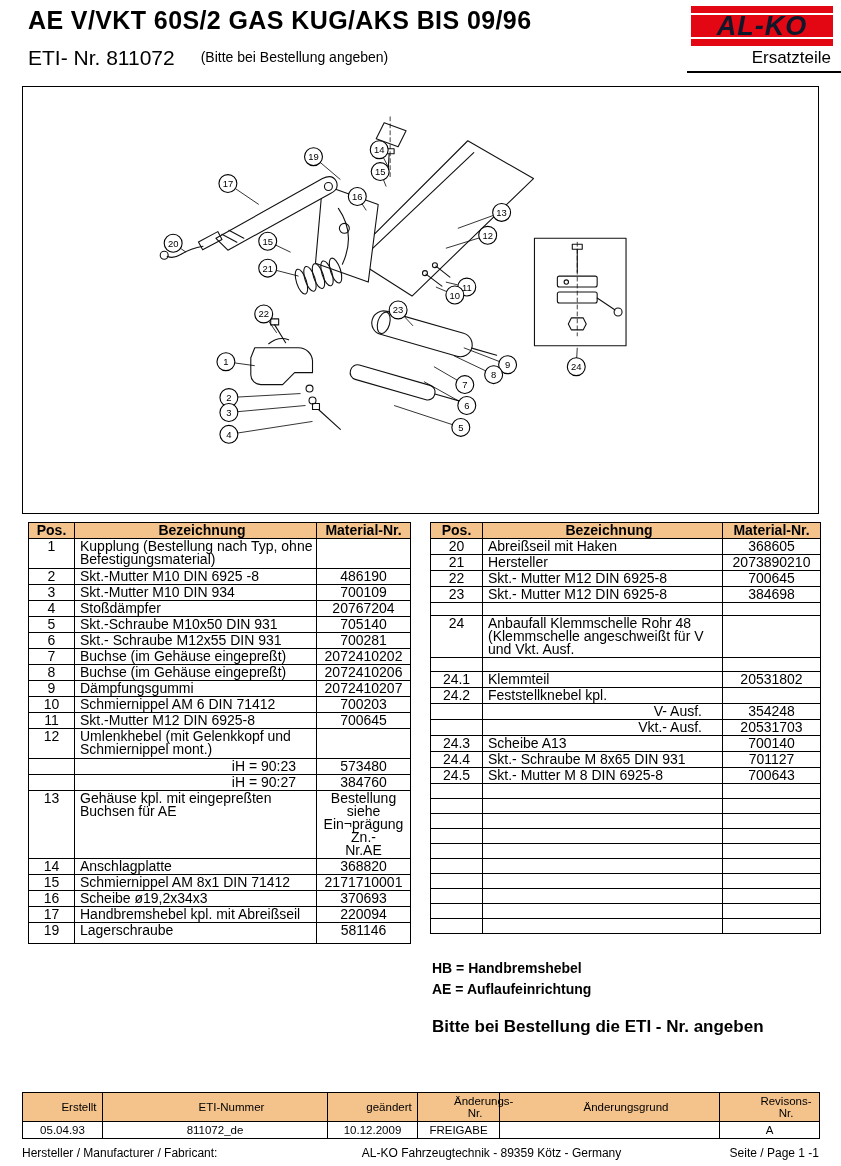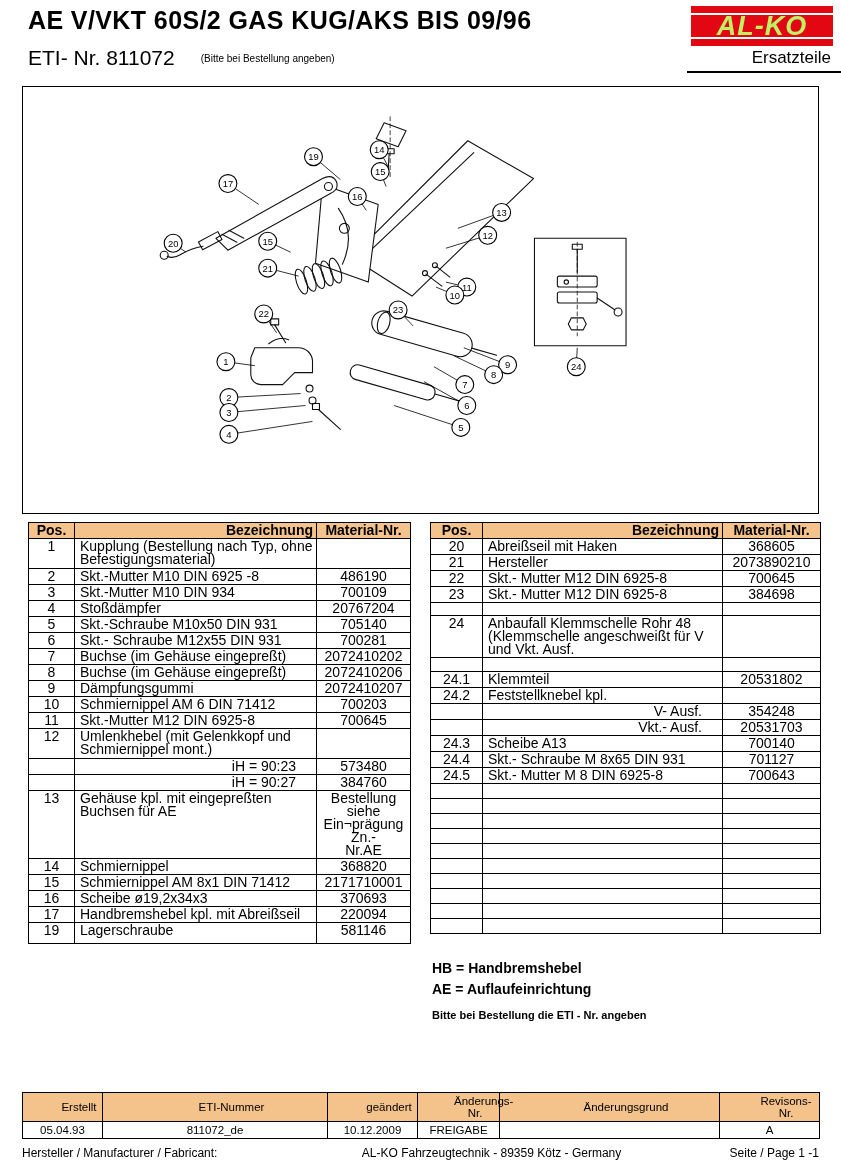--- a/index.html
+++ b/index.html
@@ -3,53 +3,53 @@
 <meta charset="utf-8">
 <style>
   :root { --accent-red:#e30613; --tan:#f4c38c; }
   * { margin:0; padding:0; box-sizing:border-box; }
   body { background:#dddddd; font-family:"Liberation Sans", sans-serif; color:#000; }
   .page { position:relative; width:841px; height:1166px; background:#ffffff; margin:0 auto; overflow:hidden; }
 
   
   .page-title { position:absolute; left:28px; top:6px; font-size:25px; font-weight:700; letter-spacing:0.4px; }
   .eti-row { position:absolute; left:28px; top:46px; font-size:21px; }
-  .eti-note { font-size:10px; margin-left:26px; position:relative; top:-3px;margin-top:15px; }
+  .eti-note { font-size:14px; margin-left:26px; position:relative; top:-3px;margin-top:15px; }
   .logo-box { position:absolute; right:8px; top:6px; width:142px; height:40px; background:var(--accent-red); display:flex; align-items:center; justify-content:center; }
   .logo-stripe { position:absolute; left:0; right:0; height:2px; background:#fff; }
   .logo-stripe.top { top:7px; } .logo-stripe.bottom { bottom:7px; }
-  .logo-text { position:relative; color:#bef264; font-size:27px; font-weight:700; font-style:italic; letter-spacing:1px; }
+  .logo-text { position:relative; color:#0f172a; font-size:27px; font-weight:700; font-style:italic; letter-spacing:1px; }
   .logo-subtitle { position:absolute; right:10px; top:48px; font-size:17px; }
   .header-rule { position:absolute; right:0; top:71px; width:154px; border-top:2px solid #000; }
 
   
   .diagram-box { position:absolute; left:22px; top:86px; width:797px; height:428px; border:1.5px solid #000; background:#fff; }
   .diagram-box svg { width:100%; height:100%; display:block; }
   .callout-circle { fill:#fff; stroke:#000; stroke-width:1.1; }
   .callout-num { font-family:"Liberation Sans", sans-serif; font-size:9.5px; text-anchor:middle; fill:#000; }
   .leader { stroke:#000; stroke-width:0.8; }
 
   
   .parts-table { position:absolute; border-collapse:collapse; font-size:14px; line-height:13px; table-layout:fixed; }
   .parts-table.left { left:28px; top:522px; width:382px; }
   .parts-table.right { left:430px; top:522px; width:390px; }
   .parts-table th, .parts-table td { border:1px solid #000; padding:1px 3px; vertical-align:top; white-space:pre-line; overflow:hidden; }
   .parts-table tr { height:15px; }
   .parts-table thead tr { height:16px; }
   .parts-table th { background:var(--tan); font-weight:700; text-align:center; vertical-align:middle; }
-  .parts-table th.col-bez { text-align:right; padding-left:16px; }
+  .parts-table th.col-bez { text-align:center; padding-left:16px; }
   .parts-table td.col-pos { text-align:center; }
   .parts-table td.col-bez { text-align:left; padding-left:5px; }
   .parts-table td.col-mat { text-align:center; }
   .parts-table td.col-bez.right { text-align:right; padding-right:20px; }
 
   
   .notes { position:absolute; left:432px; top:960px; font-size:14px; font-weight:700; }
   .notes .note-line { margin-bottom:5px; }
-  .notes .order-note { margin-top:12px; font-size:11px; }
+  .notes .order-note { margin-top:20px; font-size:17px; }
 
   
   .footer-table { position:absolute; left:22px; top:1092px; width:797px; border-collapse:collapse; font-size:11.5px; table-layout:fixed; }
   .footer-table th, .footer-table td { border:1px solid #000; padding:2px 3px; text-align:center; height:16px; }
   .footer-table th { background:var(--tan); font-weight:400;padding-left:36px; }
 
   
   .page-footer { position:absolute; left:22px; top:1146px; width:797px; display:flex; justify-content:space-between; font-size:12px; }
   .page-footer .center { text-align:right;margin-left:36px; }
 </style>
@@ -350,21 +350,21 @@
         </tr>
         <tr style="height: 60px;">
           <td class="col-pos">13</td>
           <td class="col-bez">Gehäuse kpl. mit eingepreßten Buchsen für AE</td>
           <td class="col-mat">Bestellung siehe
 Ein¬prägung Zn.-
 Nr.AE</td>
         </tr>
         <tr>
           <td class="col-pos">14</td>
-          <td class="col-bez">Schmiernippel</td>
+          <td class="col-bez">Anschlagplatte</td>
           <td class="col-mat">368820</td>
         </tr>
         <tr>
           <td class="col-pos">15</td>
           <td class="col-bez">Schmiernippel AM 8x1 DIN 71412</td>
           <td class="col-mat">2171710001</td>
         </tr>
         <tr>
           <td class="col-pos">16</td>
           <td class="col-bez">Scheibe ø19,2x34x3</td>

